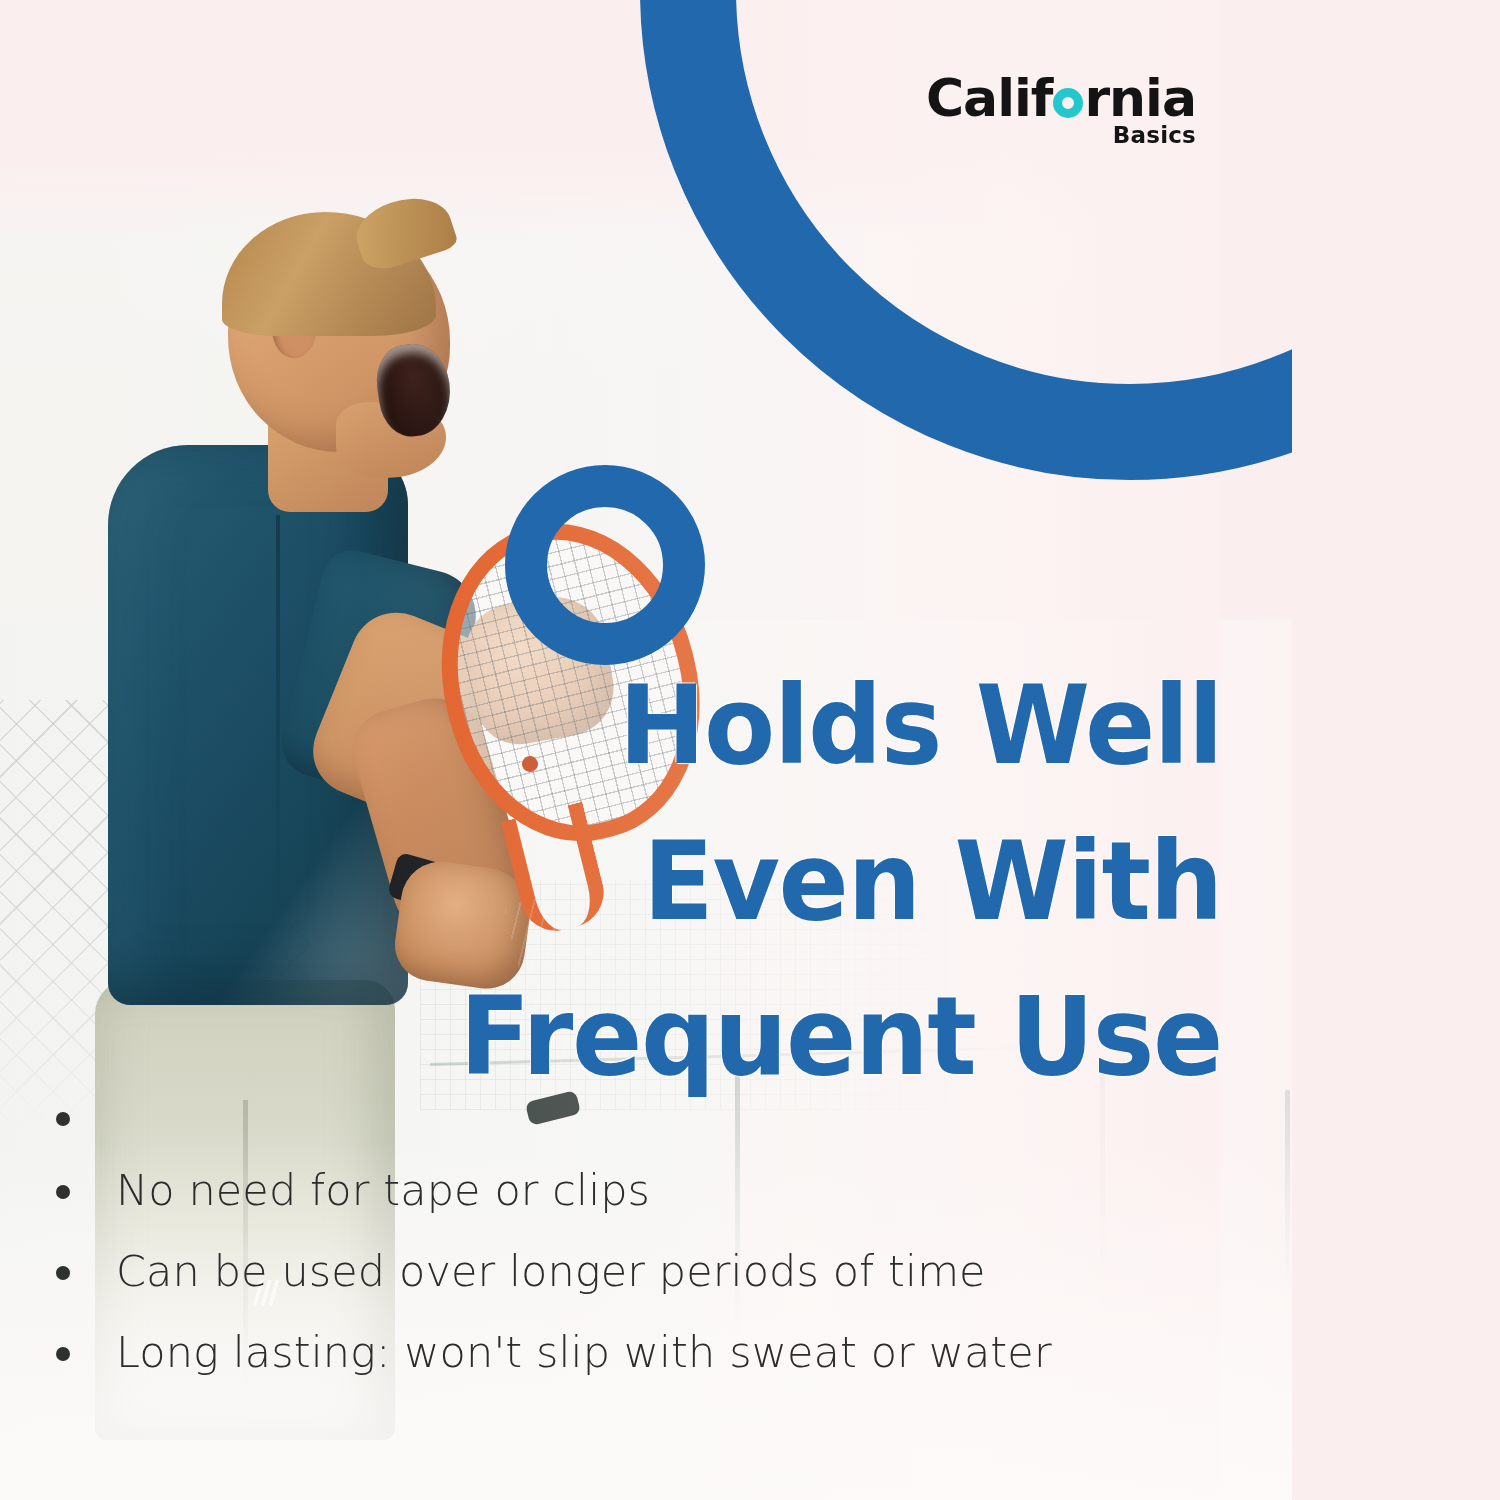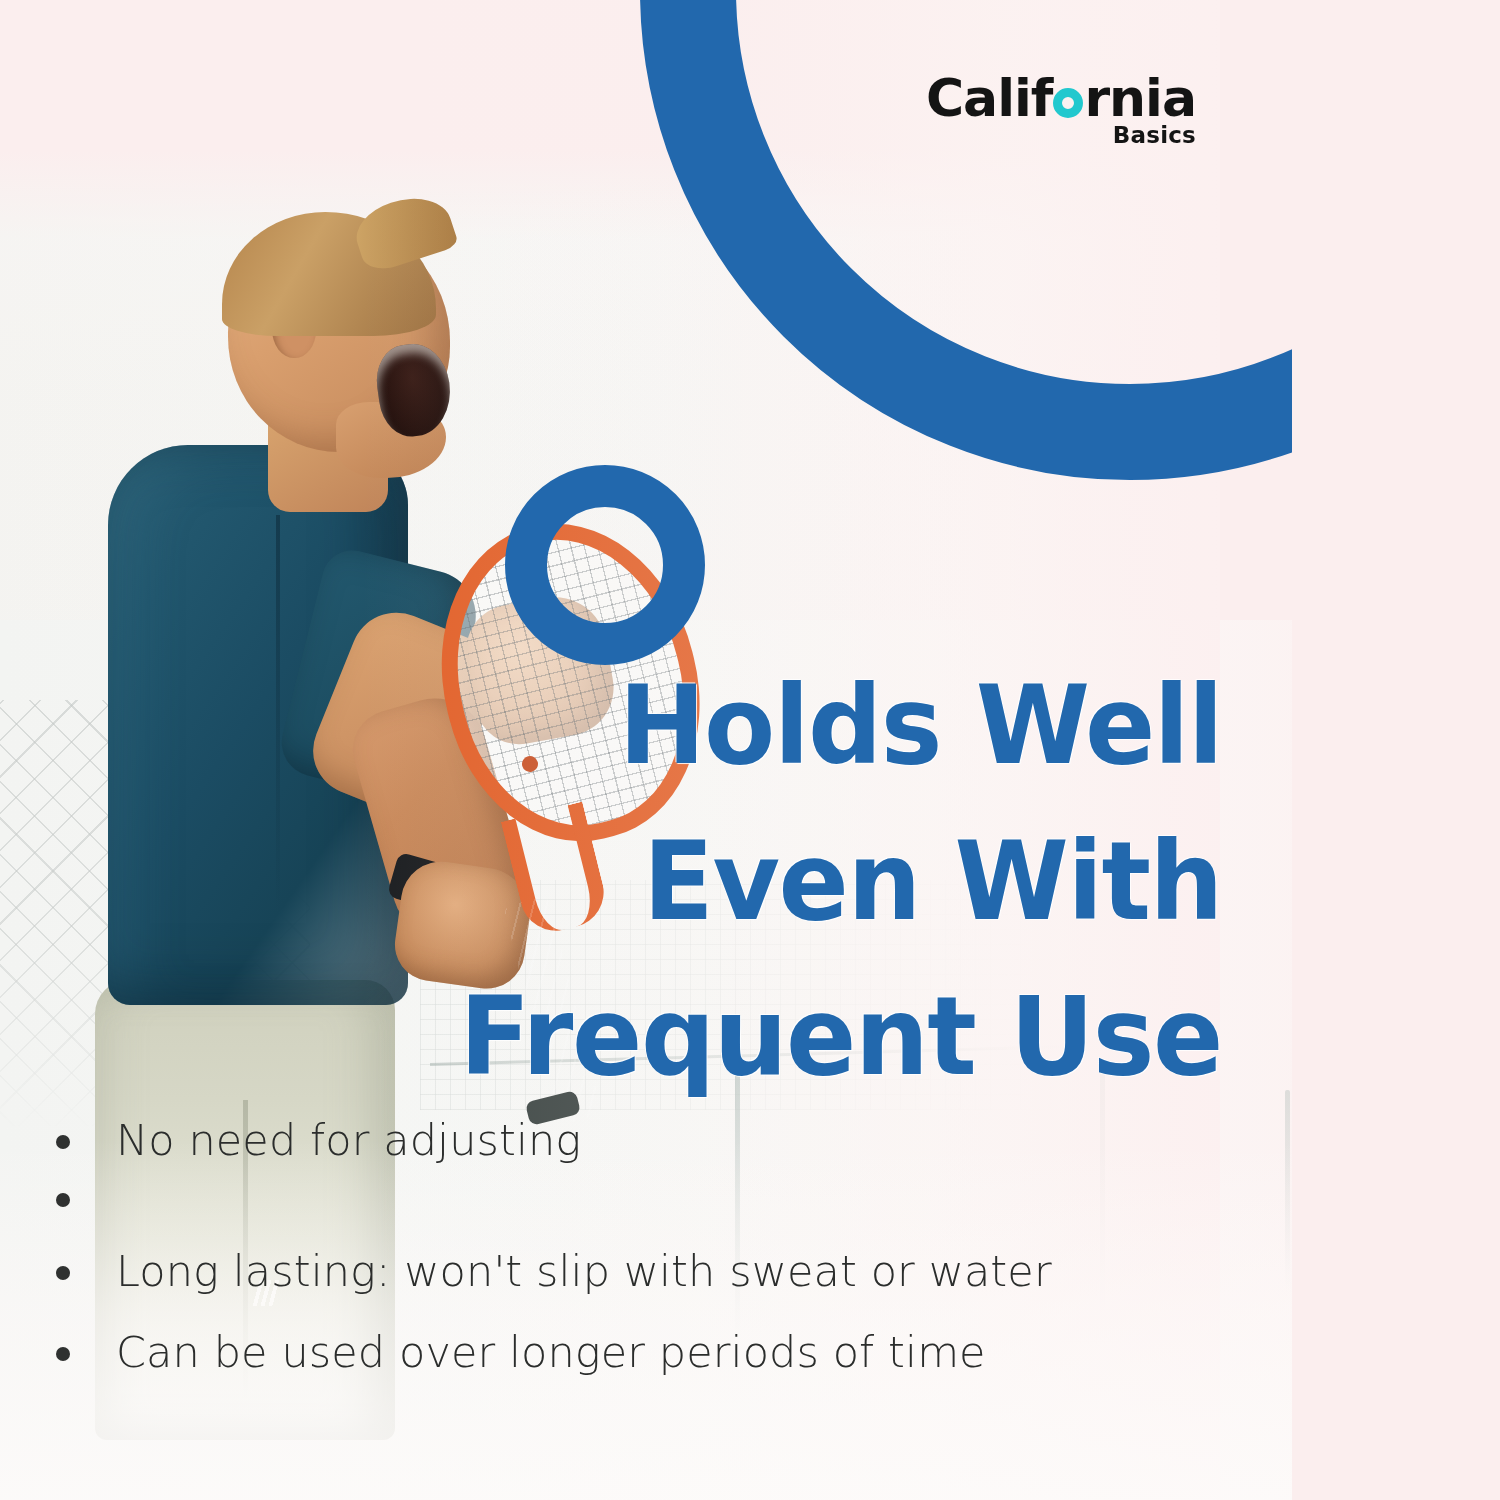--- a/index.html
+++ b/index.html
@@ -375,28 +375,28 @@
 
   <div class="headline">
     <div>Holds Well</div>
     <div>Even With</div>
     <div>Frequent Use</div>
   </div>
 
   <div class="bullets">
     <div class="bullet-row">
       <span class="bullet-dot"></span>
-      <span class="bullet-text">No need for adjusting</span>
     </div>
     <div class="bullet-row">
       <span class="bullet-dot"></span>
+      <span class="bullet-text">No need for tape or clips</span>
+    </div>
+    <div class="bullet-row">
+      <span class="bullet-dot"></span>
+      <span class="bullet-text">Can be used over longer periods of time</span>
     </div>
     <div class="bullet-row">
       <span class="bullet-dot"></span>
       <span class="bullet-text">Long lasting: won't slip with sweat or water</span>
     </div>
-    <div class="bullet-row">
-      <span class="bullet-dot"></span>
-      <span class="bullet-text">Can be used over longer periods of time</span>
-    </div>
   </div>
 
 </div>
 
 </body></html>

